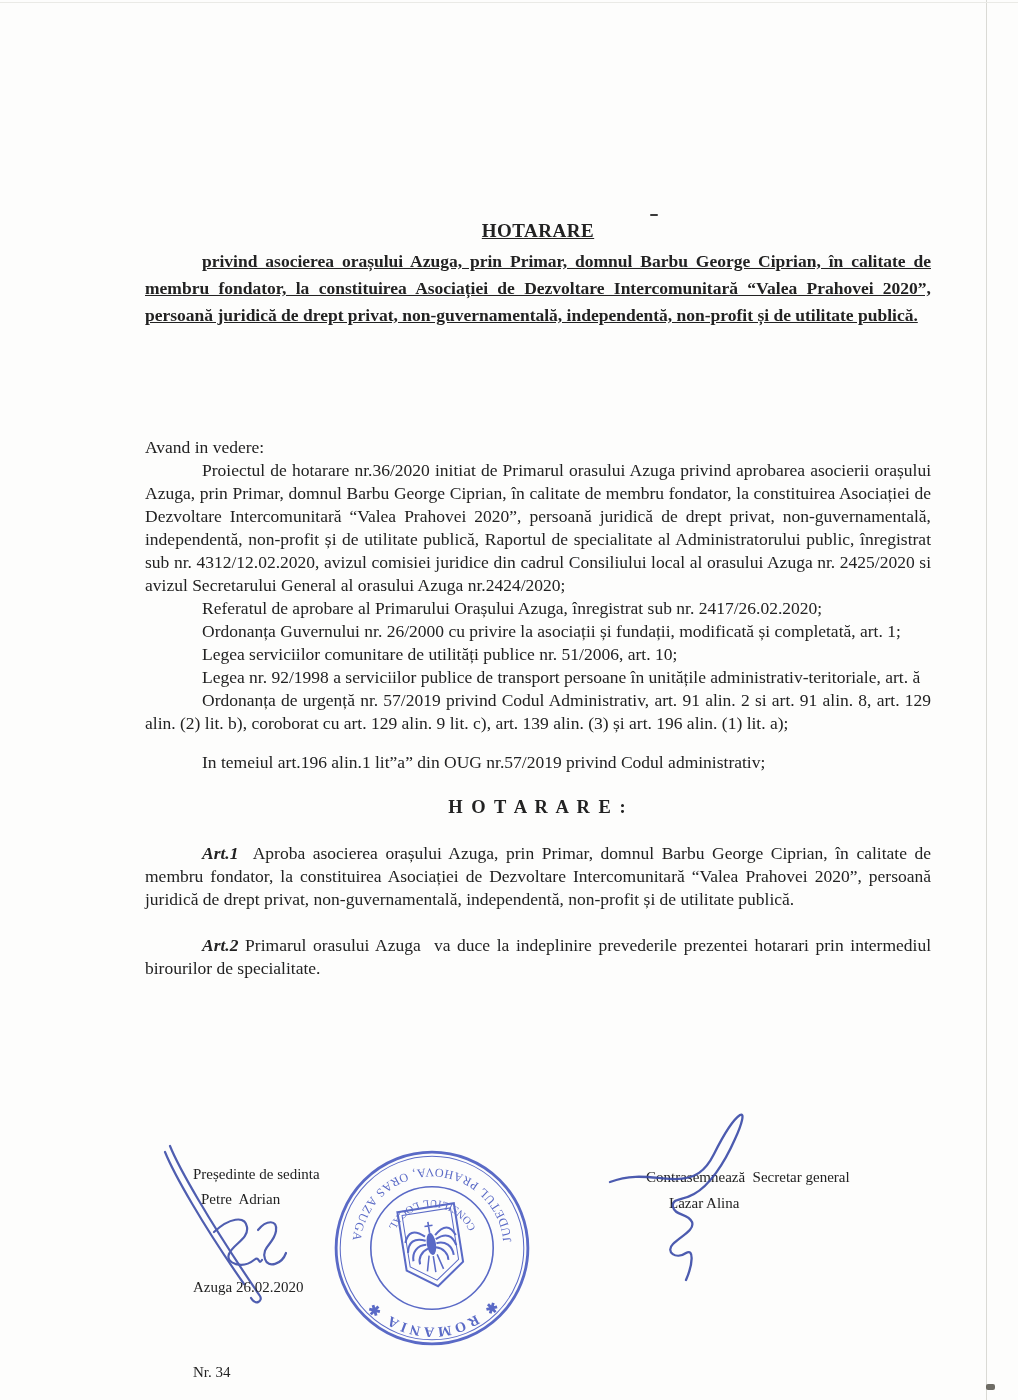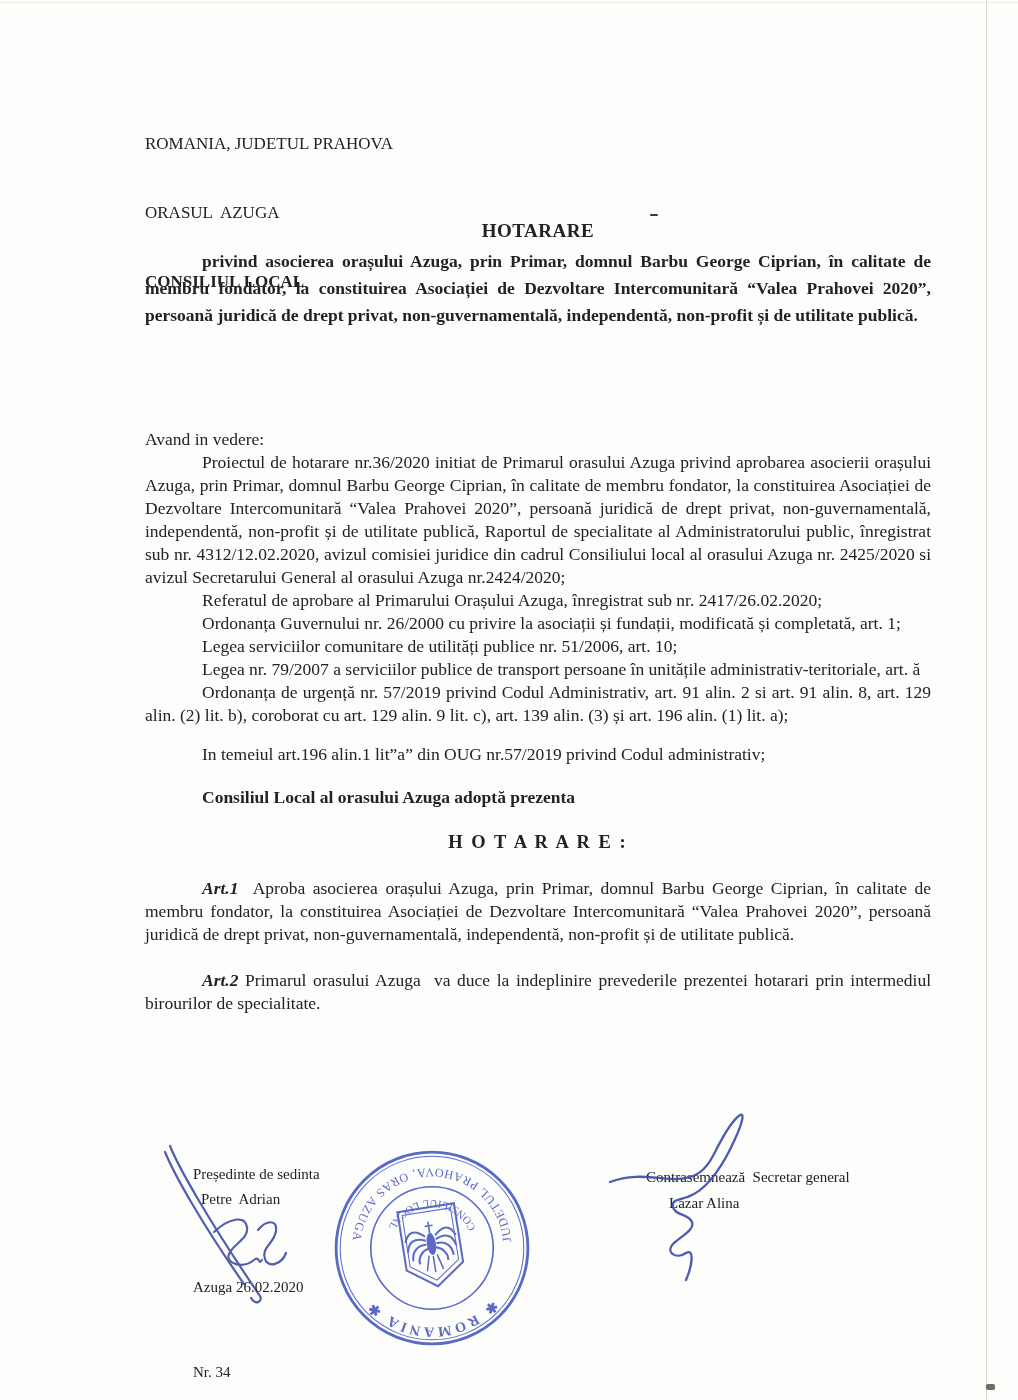--- a/index.html
+++ b/index.html
@@ -13,27 +13,27 @@
   .page{position:absolute;inset:0;}
   
   .scan-edge-right{position:absolute;left:986px;top:0;width:1px;height:1400px;background:#dadad5;}
   .scan-edge-top{position:absolute;left:0;top:2px;width:1018px;height:1px;background:#eaeae6;}
   .scan-smudge{position:absolute;left:986px;top:1384px;width:9px;height:6px;background:#55524a;border-radius:2px;opacity:.85;}
   .artifact-dash{position:absolute;left:650px;top:214px;width:8px;height:2px;background:#3a3a3a;border-radius:1px;}
 
   .doc-header{position:absolute;left:145px;top:86px;font-size:17px;line-height:23px;white-space:pre-wrap;}
   .doc-header .b{font-weight:bold;}
 
-  .title-block{position:absolute;left:145px;top:220px;width:786px;}
+  .title-block{position:absolute;left:145px;top:220px;width:786px;text-decoration:underline;}
   .doc-title{font-size:19px;font-weight:bold;text-align:center;margin:0;letter-spacing:.5px;}
   .doc-subtitle{margin:6px 0 0 0;font-size:17.5px;line-height:27px;font-weight:bold;text-align:justify;text-indent:57px;}
 
   .body-text{position:absolute;left:145px;top:428px;width:786px;font-size:17.5px;line-height:23px;}
   .body-text p{margin:0;text-align:justify;text-indent:57px;}
-  .body-text p.no-indent{text-indent:0;}
+  .body-text p.no-indent{text-indent:0;margin-top:8px;}
   .legal-basis{margin-top:16px !important;}
   .adoption{margin-top:20px !important;font-weight:bold;}
   .decision-heading{margin-top:22px !important;text-align:center !important;text-indent:0 !important;font-weight:bold;font-size:18.5px;letter-spacing:2px;}
   .article{margin-top:23px !important;}
   .article:first-of-type{margin-top:18px;}
   .article .lbl{font-weight:bold;font-style:italic;}
 
   .sig-role,.sig-name,.footer-line{position:absolute;font-weight:normal;font-size:15px;white-space:pre-wrap;margin-left:48px;}
   .sig-left-role{left:145px;top:1166px;}
   .sig-left-name{left:153px;top:1191px;}
@@ -50,41 +50,35 @@
 </head>
 <body>
 
 <div class="page">
 
   <div class="scan-edge-right"></div>
   <div class="scan-edge-top"></div>
   <div class="scan-smudge"></div>
   <div class="artifact-dash"></div>
 
-  <div class="doc-header">
-    <div>ROMANIA, JUDETUL PRAHOVA</div>
-    <div>ORASUL  AZUGA</div>
-    <div class="b">CONSILIUL LOCAL</div>
-  </div>
 
   <div class="title-block">
     <h1 class="doc-title">HOTARARE</h1>
     <p class="doc-subtitle">privind asocierea orașului Azuga, prin Primar, domnul Barbu George Ciprian, în calitate de membru fondator, la constituirea Asociației de Dezvoltare Intercomunitară “Valea Prahovei 2020”, persoană juridică de drept privat, non-guvernamentală, independentă, non-profit și de utilitate publică.</p>
   </div>
 
   <div class="body-text">
     <p class="no-indent">Avand in vedere:</p>
     <p>Proiectul de hotarare nr.36/2020 initiat de Primarul orasului Azuga privind aprobarea asocierii orașului Azuga, prin Primar, domnul Barbu George Ciprian, în calitate de membru fondator, la constituirea Asociației de Dezvoltare Intercomunitară “Valea Prahovei 2020”, persoană juridică de drept privat, non-guvernamentală, independentă, non-profit și de utilitate publică, Raportul de specialitate al Administratorului public, înregistrat sub nr. 4312/12.02.2020, avizul comisiei juridice din cadrul Consiliului local al orasului Azuga nr. 2425/2020 si avizul Secretarului General al orasului Azuga nr.2424/2020;</p>
     <p>Referatul de aprobare al Primarului Orașului Azuga, înregistrat sub nr.  2417/26.02.2020;</p>
     <p>Ordonanța Guvernului nr. 26/2000 cu privire la asociații și fundații, modificată și completată, art. 1;</p>
     <p>Legea  serviciilor comunitare de utilități publice nr. 51/2006, art. 10;</p>
-    <p>Legea nr. 79/2007 a serviciilor publice de transport persoane în unitățile administrativ-teritoriale, art. ă</p>
+    <p>Legea nr. 92/1998 a serviciilor publice de transport persoane în unitățile administrativ-teritoriale, art. ă</p>
     <p>Ordonanța de urgență nr. 57/2019 privind Codul Administrativ, art. 91 alin. 2 si art. 91 alin. 8, art. 129 alin. (2) lit. b), coroborat cu art. 129 alin. 9 lit. c), art. 139 alin. (3) și art. 196 alin. (1) lit. a);</p>
     <p class="legal-basis">In temeiul art.196 alin.1 lit”a” din OUG nr.57/2019 privind Codul administrativ;</p>
-    <p class="adoption">Consiliul Local al orasului Azuga adoptă prezenta</p>
     <p class="decision-heading">H O T A R A R E :</p>
     <p class="article"><span class="lbl">Art.1</span><span>&nbsp; Aproba asocierea orașului Azuga, prin Primar, domnul Barbu George Ciprian, în calitate de membru fondator, la constituirea Asociației de Dezvoltare Intercomunitară “Valea Prahovei 2020”, persoană juridică de drept privat, non-guvernamentală, independentă, non-profit și de utilitate publică.</span></p>
     <p class="article"><span class="lbl">Art.2</span><span> Primarul orasului Azuga&nbsp; va duce la indeplinire prevederile prezentei hotarari prin intermediul birourilor de specialitate.</span></p>
   </div>
 
   <div class="sig-role sig-left-role">Președinte de sedinta</div>
   <div class="sig-name sig-left-name">Petre  Adrian</div>
   <div class="sig-role sig-right-role">Contrasemnează  Secretar general</div>
   <div class="sig-name sig-right-name">Lazar Alina</div>
 

